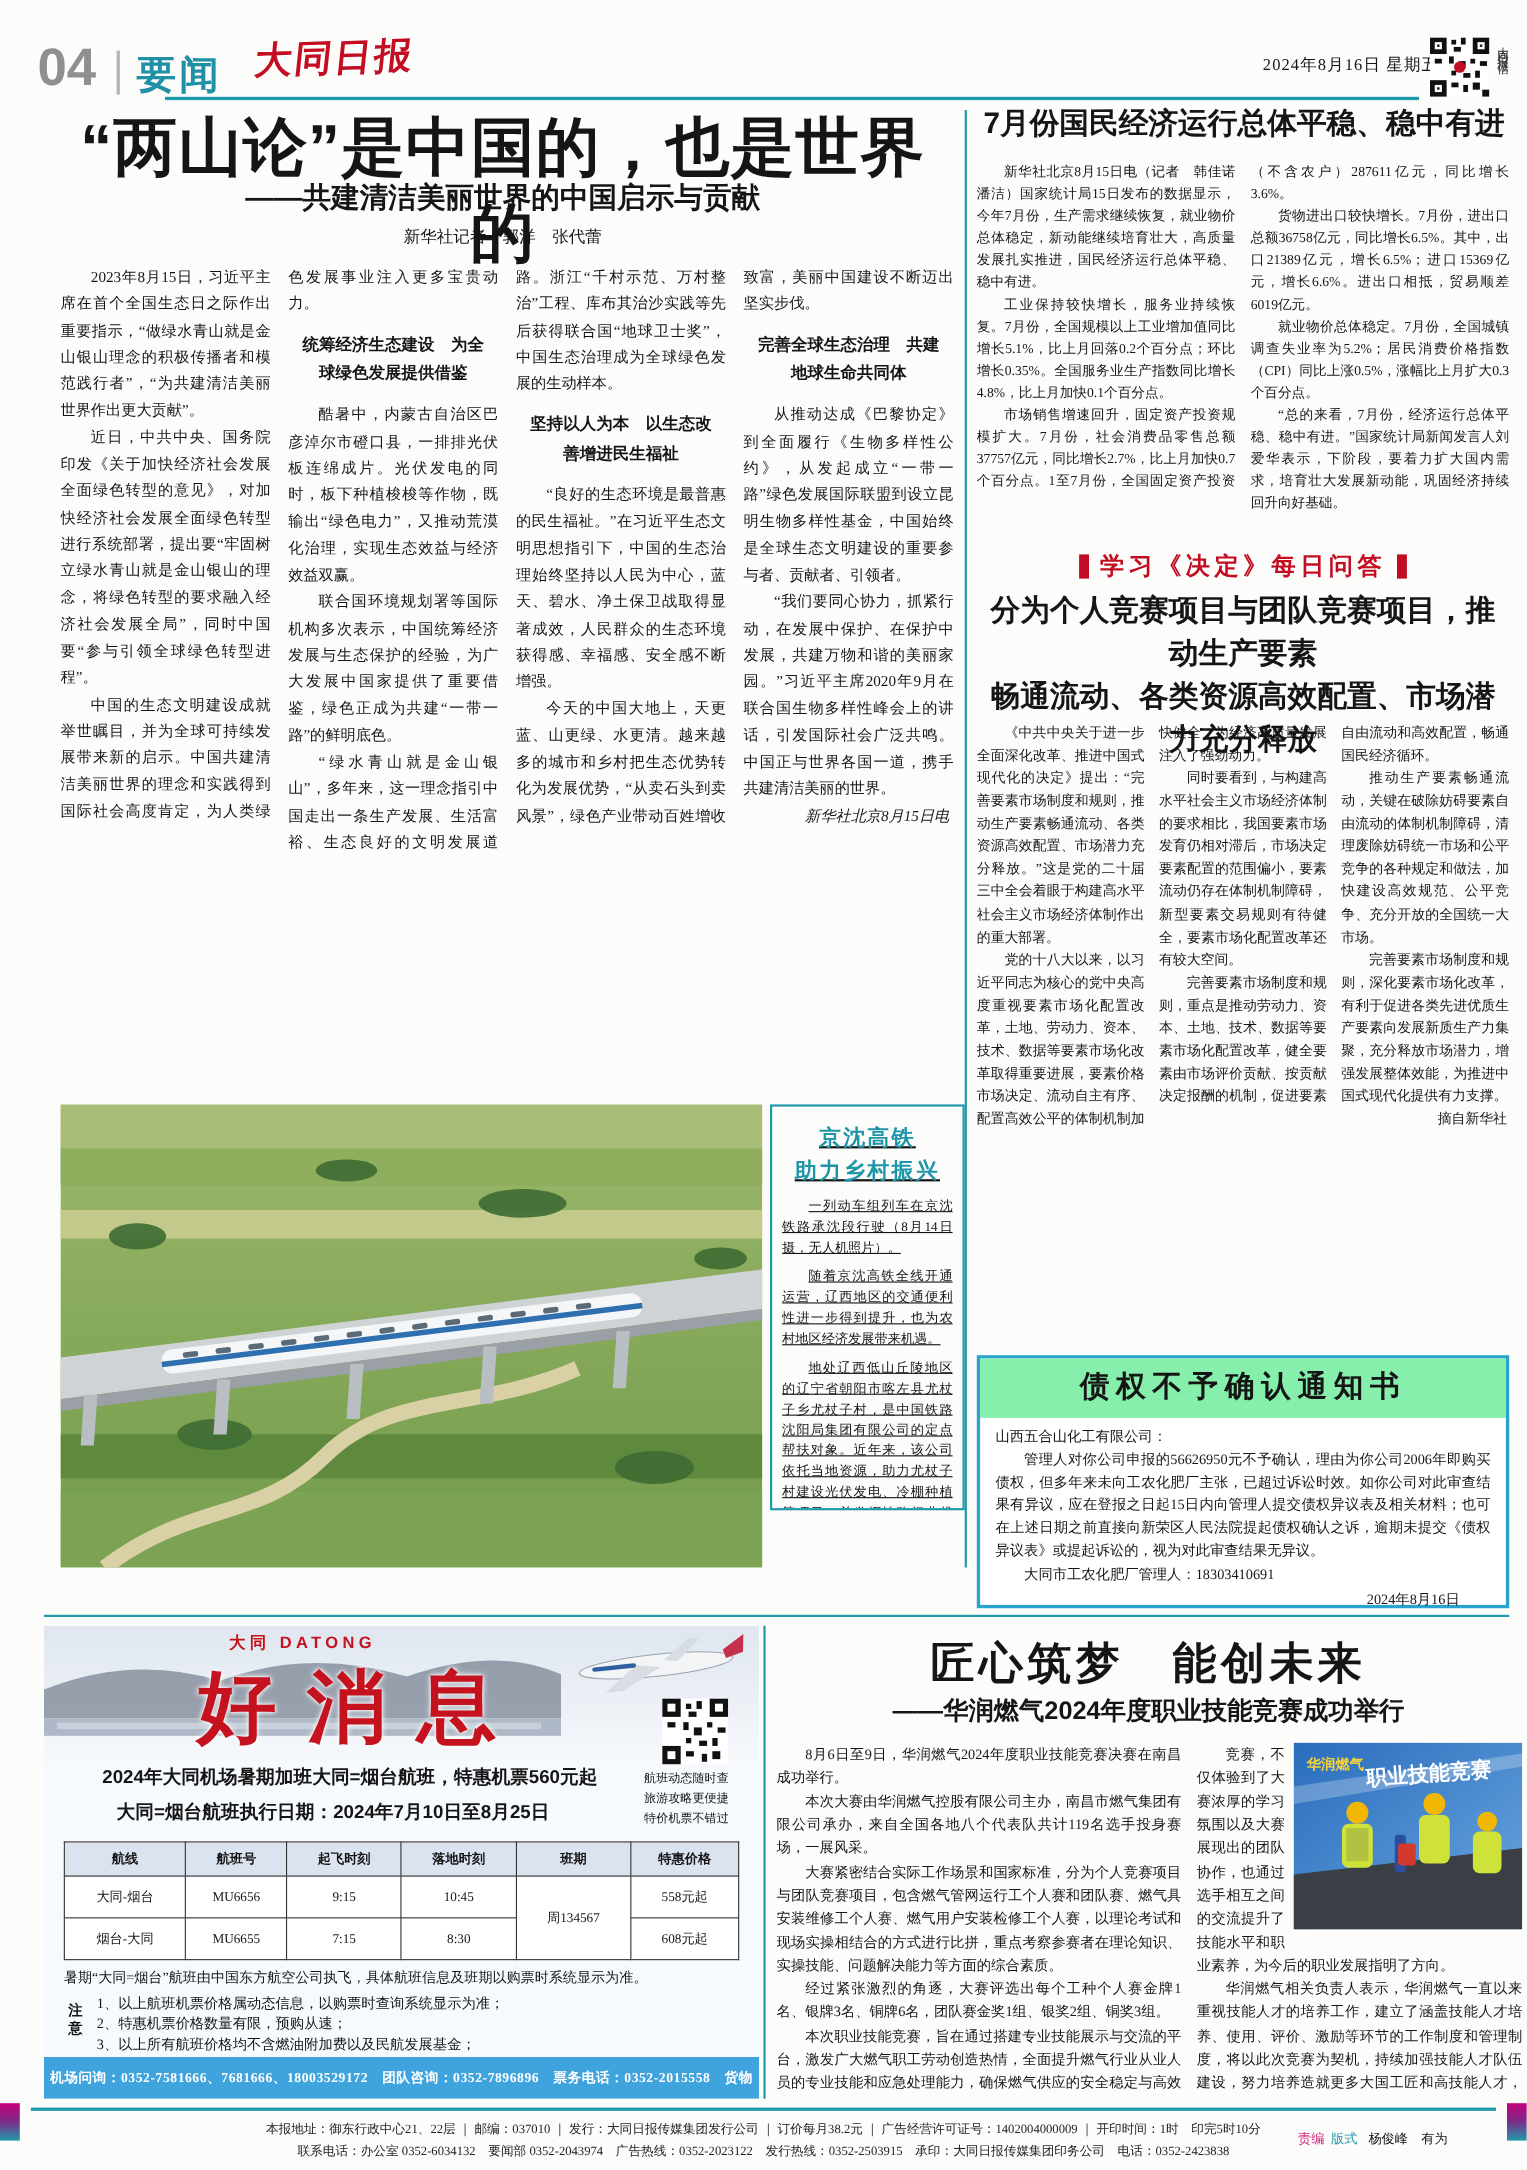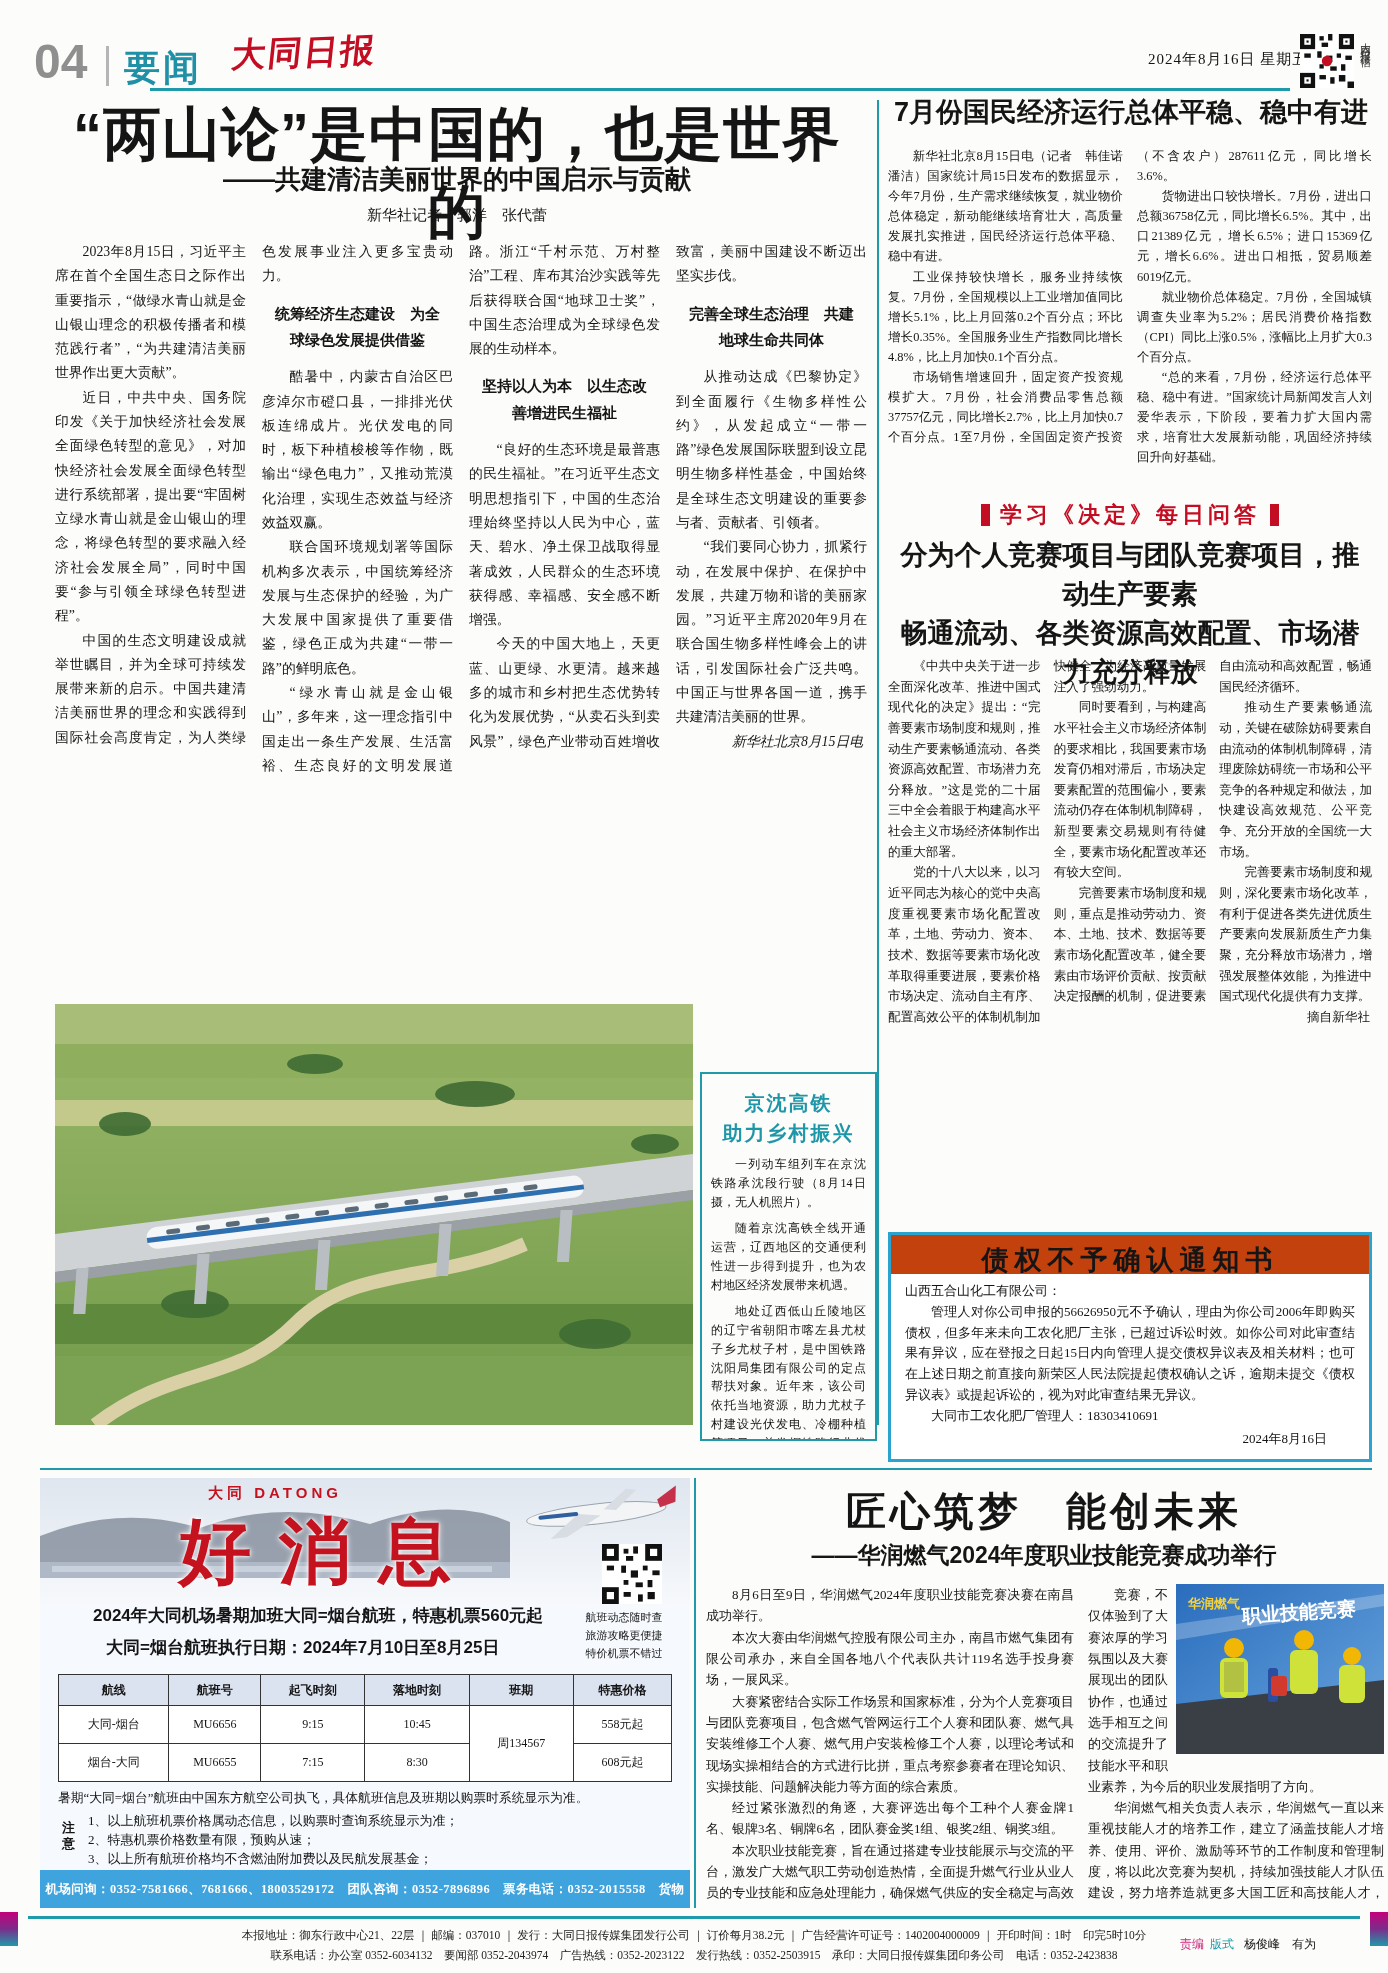--- a/index.html
+++ b/index.html
@@ -40,27 +40,27 @@
   .qa-tag{left:888px;top:500px;width:484px;text-align:center;}
   .qa-tag .bar{display:inline-block;width:9px;height:22px;background:#c30d23;vertical-align:-4px;}
   .qa-tag .txt{color:#c30d23;font-weight:bold;font-size:22px;letter-spacing:4px;margin:0 10px;}
   .qa-h{left:888px;top:536px;width:484px;text-align:center;font-size:27px;line-height:1.45;font-weight:bold;}
   .qa-body{left:888px;top:656px;width:484px;height:552px;column-count:3;column-gap:13px;
            font-size:12.6px;line-height:1.64;text-align:justify;overflow:hidden;}
   .qa-body p{margin:0;text-indent:2em;}
   .qa-body .src{text-align:right;text-indent:0;padding-right:2px;}
   
   .photo{left:55px;top:1004px;width:638px;height:421px;overflow:hidden;}
-  .cap{left:700px;top:1072px;width:177px;height:369px;border:2px solid #1f9aaa;box-sizing:border-box;
-       padding:14px 9px 6px;overflow:hidden;}
+  .cap{left:700px;top:1004px;width:177px;height:369px;border:2px solid #1f9aaa;box-sizing:border-box;
+       padding:14px 9px 6px;overflow:hidden;text-decoration:underline;}
   .cap-title{color:#1f96a8;font-weight:bold;font-size:20px;line-height:1.5;text-align:center;letter-spacing:2px;}
   .cap p{margin:7px 0 0;font-size:12px;line-height:1.58;text-align:justify;text-indent:2em;}
   
   .notice{left:888px;top:1232px;width:484px;height:230px;border:3px solid #2aa3cf;box-sizing:border-box;background:#fff;}
-  .n-title{background:#c2410c;height:39px;line-height:50px;text-align:center;font-size:27px;font-weight:bold;letter-spacing:6px;}
+  .n-title{background:#86efac;height:54px;line-height:50px;text-align:center;font-size:27px;font-weight:bold;letter-spacing:6px;}
   .n-body{padding:7px 14px 0;font-size:13px;line-height:1.6;text-align:justify;}
   .n-body .ind{text-indent:2em;margin:0;}
   .n-body .date{text-align:right;padding-right:28px;margin:2px 0 0;}
   
   .ad{left:40px;top:1478px;width:650px;height:430px;background:#f6f9fd;overflow:hidden;}
   .ad-backdrop{position:absolute;left:0;top:0;width:650px;height:128px;}
   .ad-sign{position:absolute;left:0;top:6px;width:470px;text-align:center;color:#c5121f;font-weight:bold;font-size:15px;letter-spacing:4px;}
   .ad-title{position:absolute;left:40px;top:26px;width:470px;text-align:center;color:#c5121f;font-weight:bold;
             font-size:72px;letter-spacing:28px;text-indent:28px;text-shadow:0 0 3px #fff,0 0 6px #fff;}
   .ad-plane{position:absolute;left:468px;top:2px;width:176px;height:62px;}

